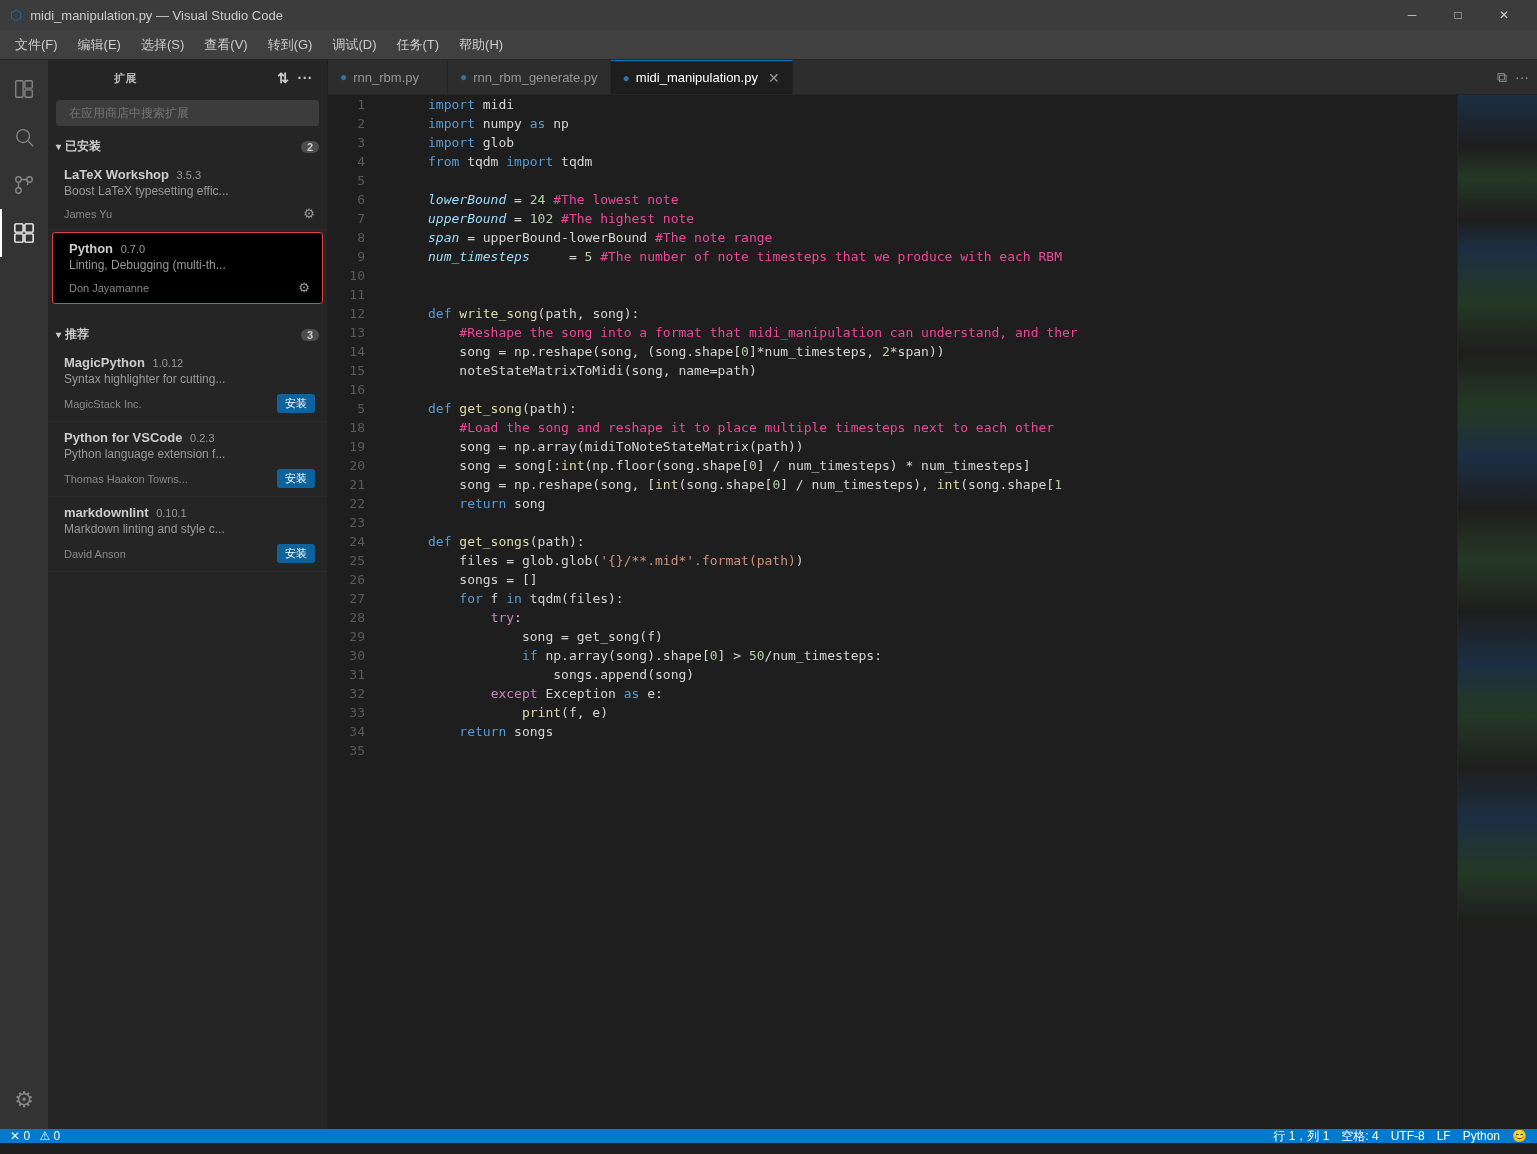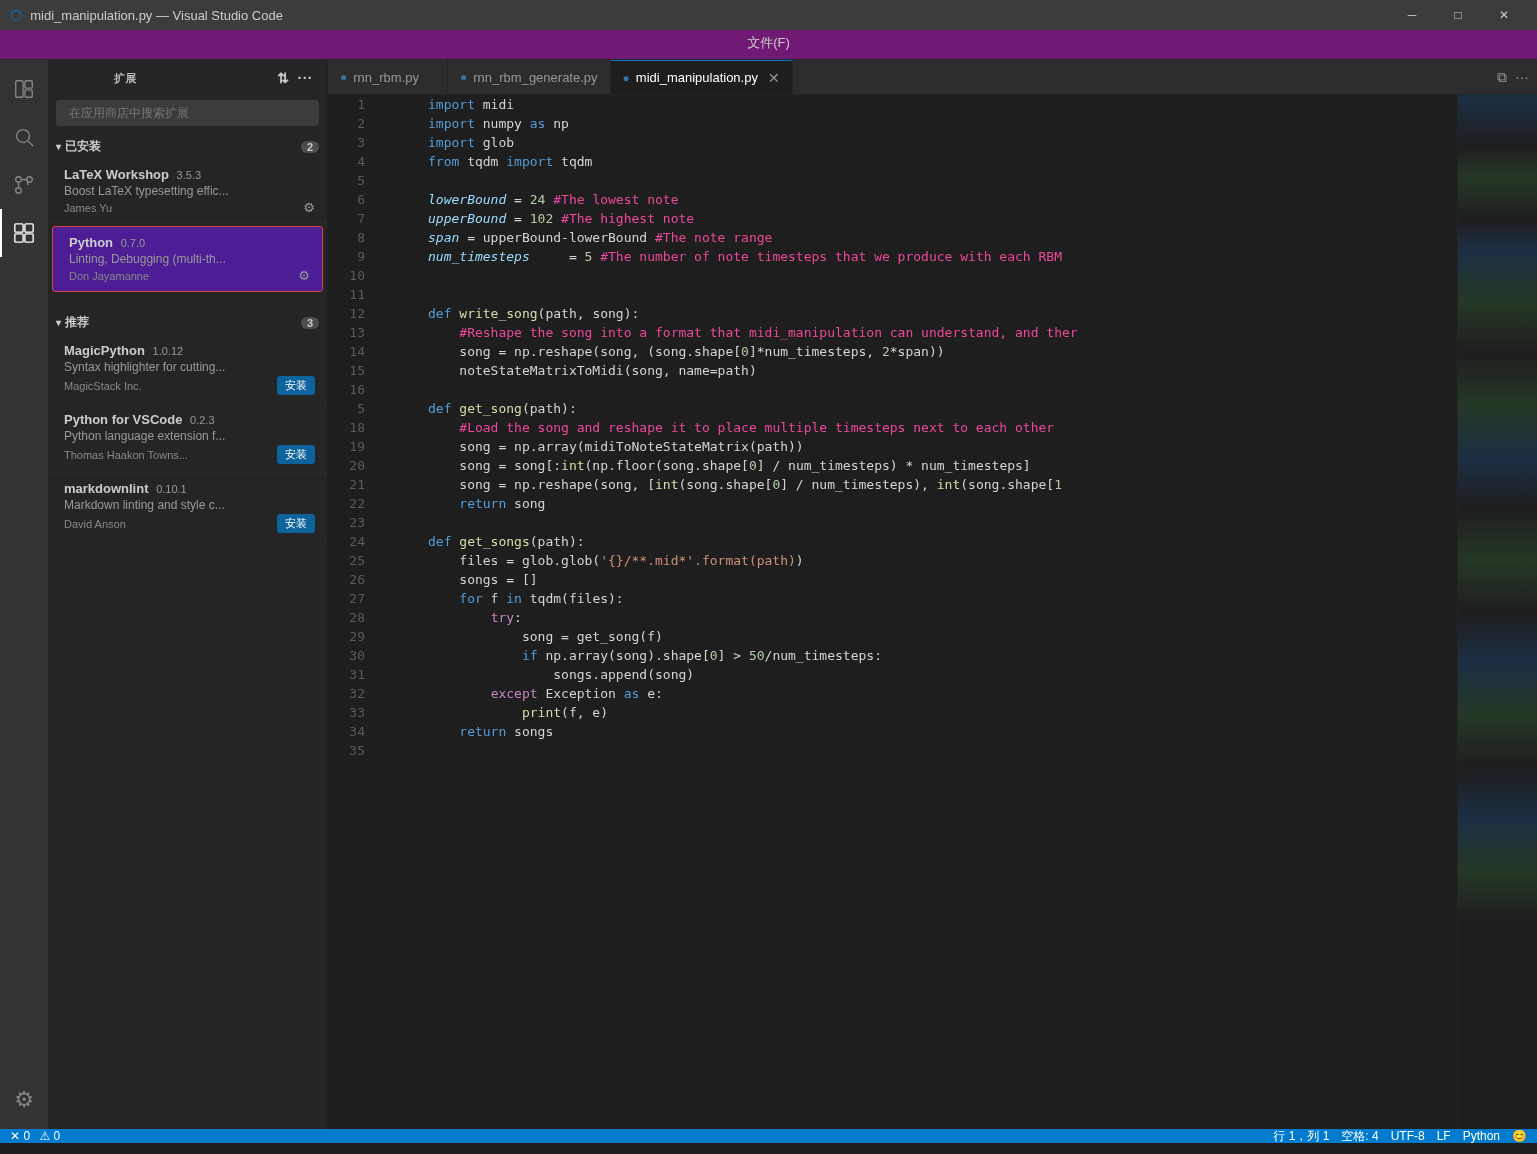--- a/index.html
+++ b/index.html
@@ -14,27 +14,26 @@
       padding: 0 10px;
       user-select: none;
     }
     .title-bar-icon { color: #0078d4; font-size: 14px; margin-right: 8px; }
     .title-bar-title { color: #cccccc; font-size: 13px; flex: 1; }
     .title-bar-controls { display: flex; gap: 0; }
     .title-bar-btn { width: 46px; height: 30px; display: flex; align-items: center; justify-content: center; cursor: pointer; font-size: 12px; color: #cccccc; }
 
     
     .menu-bar {
-      background: #701a75;
+      background: #404040;
       height: 30px;
       display: flex;
       align-items: center;
-      padding: 0 18px;
+      padding: 0 5px;
       border-bottom: 1px solid #252526;
-      flex-direction: column;
     }
     .menu-item { padding: 4px 10px; cursor: pointer; color: #cccccc; font-size: 13px; }
 
     
     .main-layout { display: flex; height: calc(1154px - 60px - 25px); }
 
     
     .activity-bar {
       width: 48px;
       background: #333333;
@@ -119,30 +118,30 @@
       font-size: 11px;
       color: #cccccc;
     }
 
     .extension-item {
       padding: 8px 12px 8px 16px;
       cursor: pointer;
       border-bottom: 1px solid #2a2a2a;
     }
     .extension-item.selected {
-      background: #4c1d95;
+      background: #000000;
       border: 1.5px solid #d44;
       border-radius: 3px;
       margin: 2px 4px;
     }
 
     .ext-name { font-size: 13px; font-weight: 600; color: #cccccc; }
     .ext-name .version { font-weight: 400; color: #999; font-size: 11px; margin-left: 4px; }
     .ext-desc { font-size: 12px; color: #999; margin: 2px 0; white-space: nowrap; overflow: hidden; text-overflow: ellipsis; }
-    .ext-author-row { display: flex; align-items: center; justify-content: space-between; margin-top: 2px; }
+    .ext-author-row { display: flex; align-items: center; justify-content: space-between; margin-top: 8px; }
     .ext-author { font-size: 11px; color: #888; }
     .ext-gear { color: #999; font-size: 13px; cursor: pointer; }
     .install-btn {
       background: #0e639c;
       color: #fff;
       border: none;
       border-radius: 3px;
       padding: 2px 8px;
       font-size: 11px;
       cursor: pointer;

